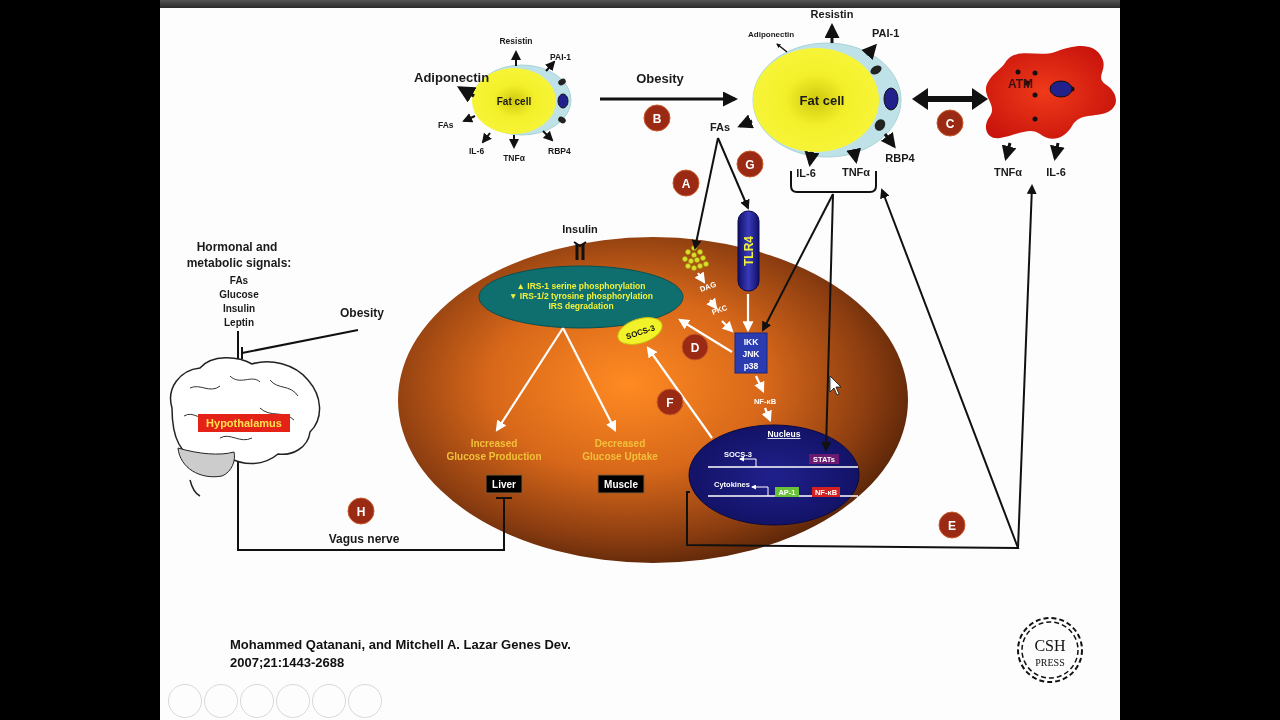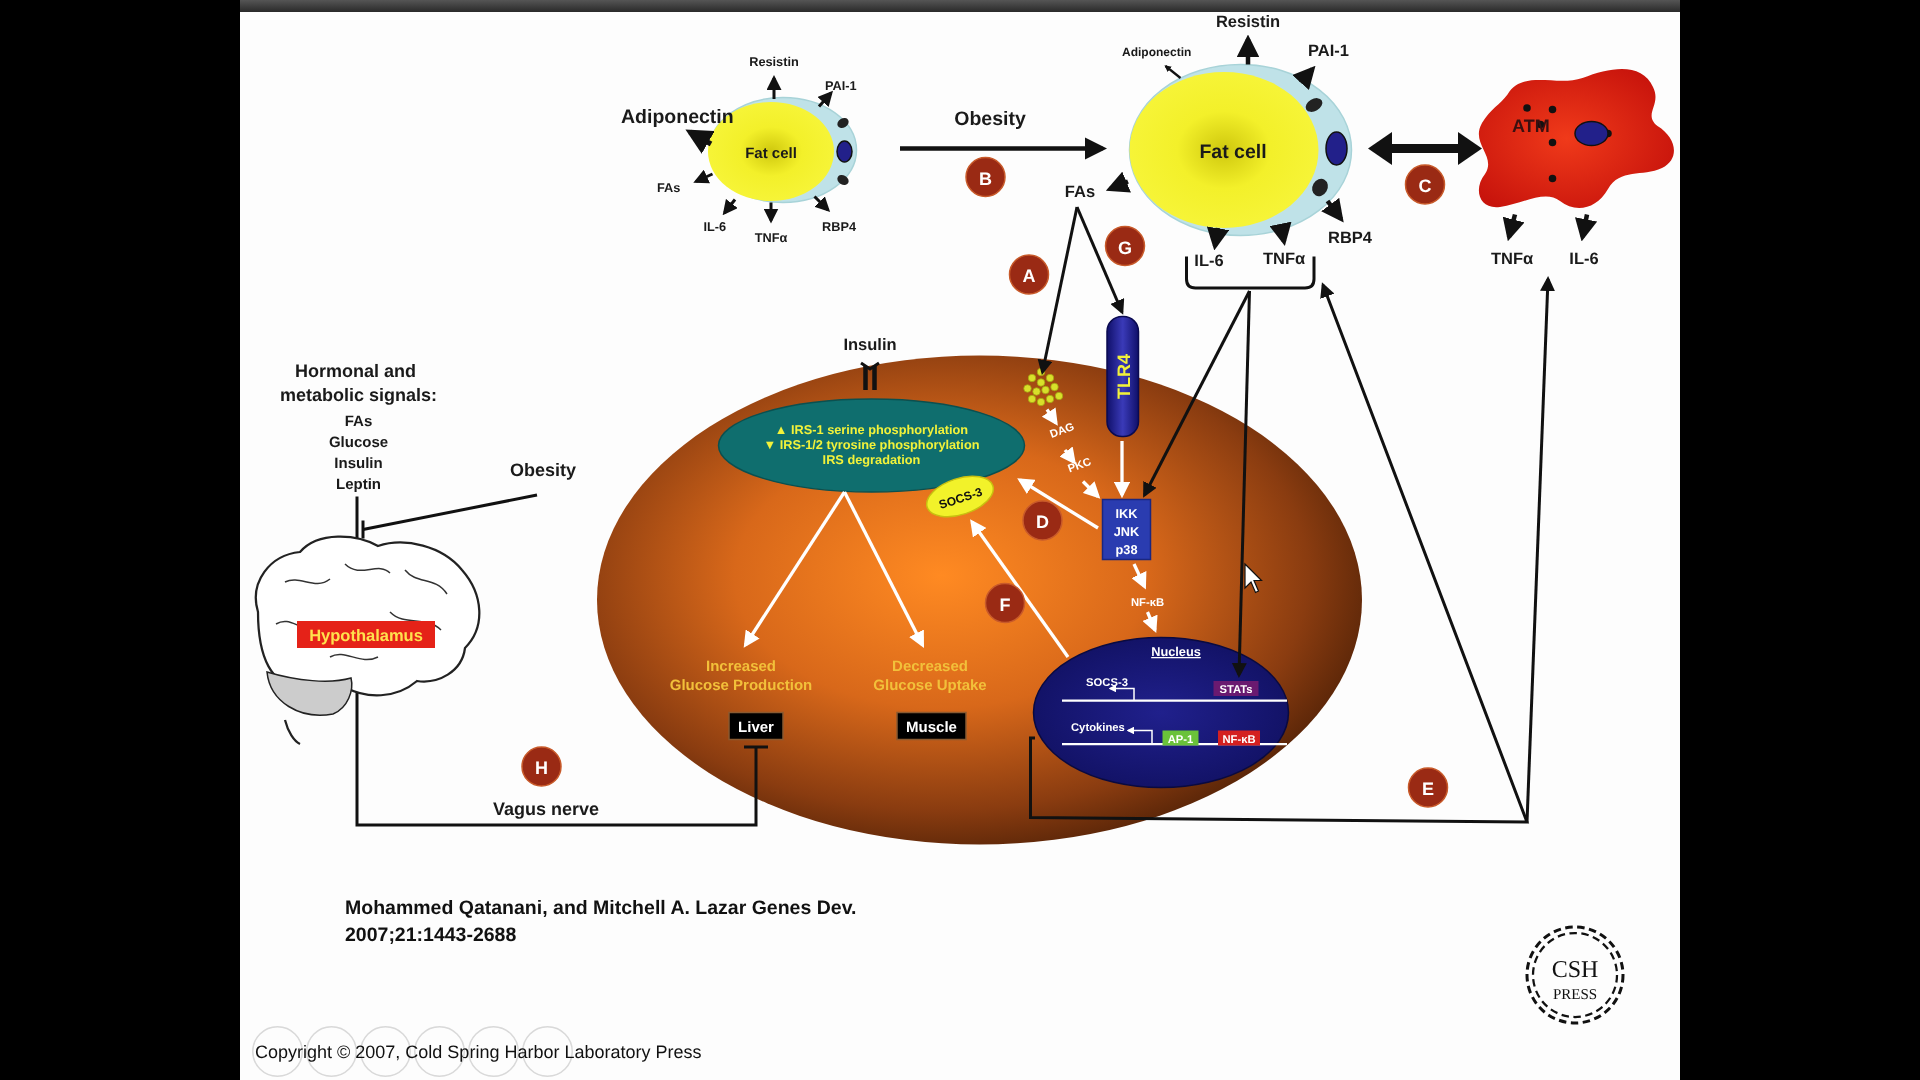--- a/index.html
+++ b/index.html
@@ -1,21 +1,21 @@
 <!DOCTYPE html>
 <html><head>
 <meta charset="utf-8">
 <style>
   html,body{margin:0;padding:0;background:#000;}
   body{width:1280px;height:720px;position:relative;overflow:hidden;font-family:"Liberation Sans",sans-serif;}
   #topbar{position:absolute;left:160px;top:0;width:960px;height:8px;background:linear-gradient(#555,#2a2a2a);}
   #slide{position:absolute;left:160px;top:8px;width:960px;height:712px;background:#fdfdfd;overflow:hidden;}
   svg text{font-family:"Liberation Sans",sans-serif;font-weight:bold;}
   .lbl{fill:#1a1a1a;}
-  #citation{position:absolute;left:70px;top:588px;font-size:13px;font-weight:bold;color:#111;line-height:18px;}
+  #citation{position:absolute;left:70px;top:628px;font-size:13px;font-weight:bold;color:#111;line-height:18px;}
   #copyright{position:absolute;left:10px;top:686px;font-size:12px;color:#111;}
   .ctrl{position:absolute;top:676px;width:32px;height:32px;border-radius:50%;border:1px solid rgba(150,150,150,0.35);}
 </style>
 </head>
 <body>
 
 <div id="topbar"></div>
 
 <div id="slide">
 <svg width="960" height="712" viewBox="0 0 960 712">
@@ -297,14 +297,13 @@
   <div id="citation">
     <div>Mohammed Qatanani, and Mitchell A. Lazar Genes Dev.</div>
     <div>2007;21:1443-2688</div>
   </div>
   <div class="ctrl" style="left:8px"></div>
   <div class="ctrl" style="left:44px"></div>
   <div class="ctrl" style="left:80px"></div>
   <div class="ctrl" style="left:116px"></div>
   <div class="ctrl" style="left:152px"></div>
   <div class="ctrl" style="left:188px"></div>
-  <div id="copyright">Copyright © 2007, Cold Spring Harbor Laboratory Press</div>
 </div>
 
 </body></html>

